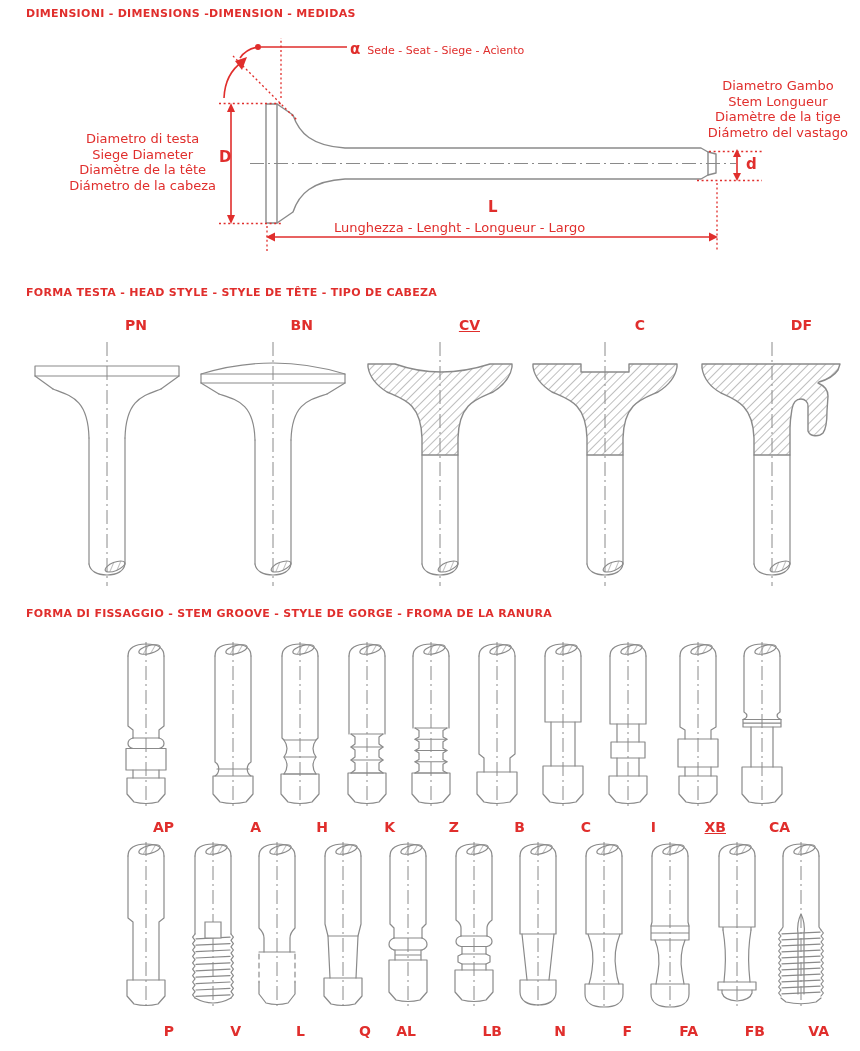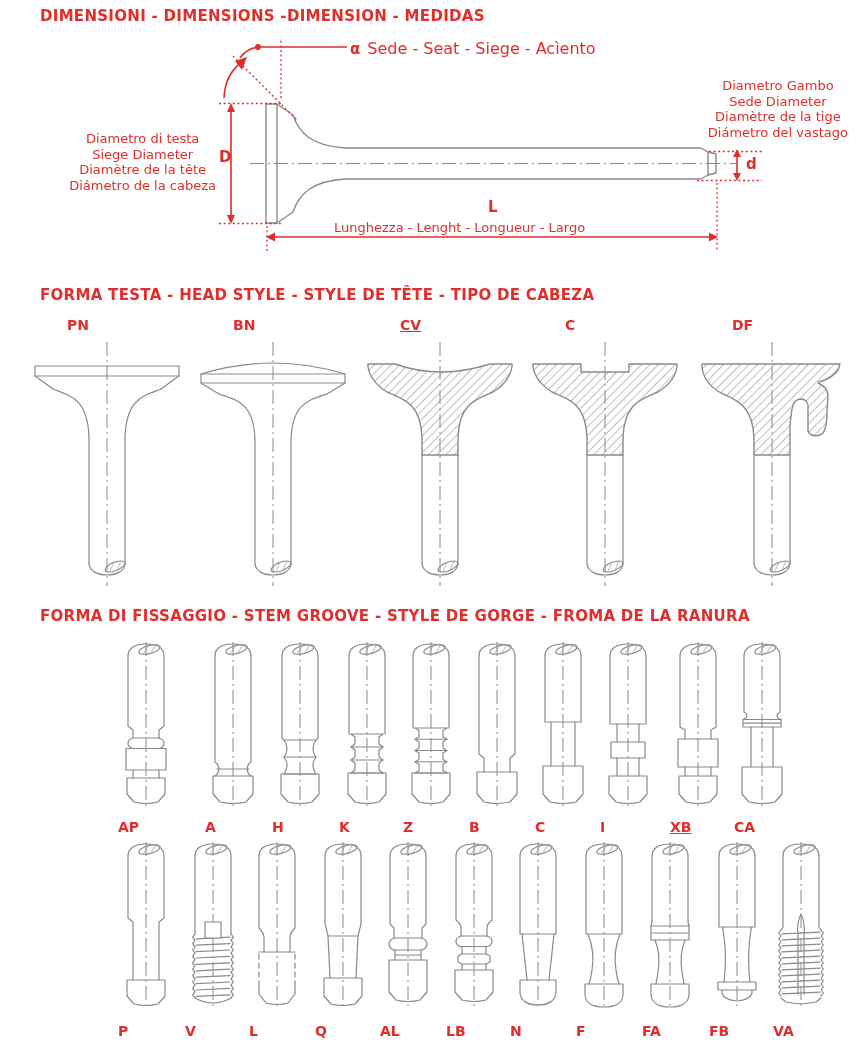--- a/index.html
+++ b/index.html
@@ -2,38 +2,38 @@
 <html style="--red: #e02e2c; --gray: #8a8a8a;"><head>
 <meta charset="utf-8">
 <style>
   :root{ --red:#e02e2c; --gray:#8a8a8a; }
   html,body{margin:0;padding:0;}
   body{
     width:860px;height:1051px;background:#ffffff;position:relative;overflow:hidden;
     font-family:"DejaVu Sans","Liberation Sans",sans-serif;
   }
   .sec-title{
-    position:absolute;left:40px;font-size:15px;font-weight:bold;color:var(--red);
+    position:absolute;left:26px;font-size:11px;font-weight:bold;color:var(--red);
     letter-spacing:.3px;white-space:nowrap;
   }
   .ann{position:absolute;color:var(--red);font-size:13px;line-height:15.5px;white-space:nowrap;}
   .ann.right{text-align:center;}
   .sym{position:absolute;color:var(--red);font-weight:bold;font-size:15px;white-space:nowrap;}
   .alpha-row{position:absolute;left:350px;top:39px;color:var(--red);white-space:nowrap;}
   .alpha-row .a{font-weight:bold;font-size:15px;margin-right:7px;}
-  .alpha-row .t{font-size:16px;}
+  .alpha-row .t{font-size:11px;}
   .center-text{position:absolute;color:var(--red);font-size:13px;white-space:nowrap;}
   svg{position:absolute;display:block;}
   svg .gl{stroke:var(--gray);fill:none;stroke-width:1.4;stroke-linejoin:round;stroke-linecap:round;}
   svg .gl2{stroke:var(--gray);fill:none;stroke-width:1.2;stroke-linejoin:round;stroke-linecap:round;}
   svg .cl{stroke:var(--gray);fill:none;stroke-width:1;stroke-dasharray:14 4 2 4;}
   svg .rl{stroke:var(--red);fill:none;stroke-width:1.6;}
   svg .rd{stroke:var(--red);fill:none;stroke-width:1.3;stroke-dasharray:2 2.6;}
   svg .rf{fill:var(--red);stroke:none;}
-  .fig-label{position:absolute;color:var(--red);font-weight:bold;font-size:14px;text-align:left;white-space:nowrap;}
+  .fig-label{position:absolute;color:var(--red);font-weight:bold;font-size:14px;text-align:right;white-space:nowrap;}
 </style>
 </head>
 <body>
 
 <svg width="0" height="0" aria-hidden="true">
   <defs>
     <pattern id="hatch" width="6" height="6" patternUnits="userSpaceOnUse" patternTransform="rotate(45)">
       <line x1="0" y1="0" x2="0" y2="6" stroke="#8a8a8a" stroke-width="1.1"></line>
     </pattern>
   </defs>
@@ -71,21 +71,21 @@
   <polygon class="rf" points="737,181 733,173 741,173"></polygon>
   <path class="rd" d="M709,151.5 H762 M697,180.5 H762"></path>
 </svg>
 
 <div class="alpha-row">
   <span class="a">α</span><span class="t">Sede - Seat - Siege - Acìento</span>
 </div>
 
 <div class="ann right" style="right:12px;top:78px">
   <div>Diametro Gambo</div>
-  <div>Sede Diameter</div>
+  <div>Stem Longueur</div>
   <div>Diamètre de la tige</div>
   <div>Diámetro del vastago</div>
 </div>
 
 <div class="ann right" style="right:644px;top:131px">
   <div>Diametro di testa</div>
   <div>Siege Diameter</div>
   <div>Diamètre de la tête</div>
   <div>Diámetro de la cabeza</div>
 </div>
@@ -291,21 +291,21 @@
     <svg width="56" height="172" viewBox="0 0 56 172" style="left: 380px; top: 842px;">
       <path d="M28,0 V168" class="cl"></path>
       <path d="M10,14 C10,6 17,2 28,2 C39,2 46,6 46,14" class="gl2"></path>
       <ellipse cx="31.5" cy="7.5" rx="11" ry="4" transform="rotate(-15 31.5 7.5)" fill="url(#hatch)" stroke="var(--gray)" stroke-width="1.1"></ellipse>
       <path d="M10,14 V82 L14,86 V96 M46,14 V82 L42,86 V96" class="gl2"></path>
       <path d="M14,96 C10,97.5 9,101 9,102.5 C9,104 10,106.5 14,108 M42,96 C46,97.5 47,101 47,102.5 C47,104 46,106.5 42,108" class="gl2"></path>
       <path d="M14,96 H42 M14,108 H42" class="gl2"></path>
       <path d="M15,108 V118 M41,108 V118 M15,113 H41" class="gl2"></path>
       <path d="M9,118 H47 V150 L40,158 Q28,161 16,158 L9,150 Z" class="gl2"></path>
     </svg>
-    <div class="fig-label" style="left: 380px; top: 1023px; width: 56px;">AL</div>
+    <div class="fig-label" style="left: 360px; top: 1023px; width: 56px;">AL</div>
     <svg width="56" height="172" viewBox="0 0 56 172" style="left: 446px; top: 842px;">
       <path d="M28,0 V168" class="cl"></path>
       <path d="M10,14 C10,6 17,2 28,2 C39,2 46,6 46,14" class="gl2"></path>
       <ellipse cx="31.5" cy="7.5" rx="11" ry="4" transform="rotate(-15 31.5 7.5)" fill="url(#hatch)" stroke="var(--gray)" stroke-width="1.1"></ellipse>
       <path d="M10,14 V78 C14,81 15,83 15,86 V94 M46,14 V78 C42,81 41,83 41,86 V94" class="gl2"></path>
       <path d="M15,94 C11,95 10,98 10,99.5 C10,101 11,103.5 15,104.5 M41,94 C45,95 46,98 46,99.5 C46,101 45,103.5 41,104.5" class="gl2"></path>
       <path d="M15,94 H41 M15,104.5 H41" class="gl2"></path>
       <path d="M16,104.5 V112 M40,104.5 V112" class="gl2"></path>
       <path d="M16,112 L12,114 V120 L16,122 M40,112 L44,114 V120 L40,122 M16,112 H40 M16,122 H40" class="gl2"></path>
       <path d="M16,122 V128 M40,122 V128" class="gl2"></path>

